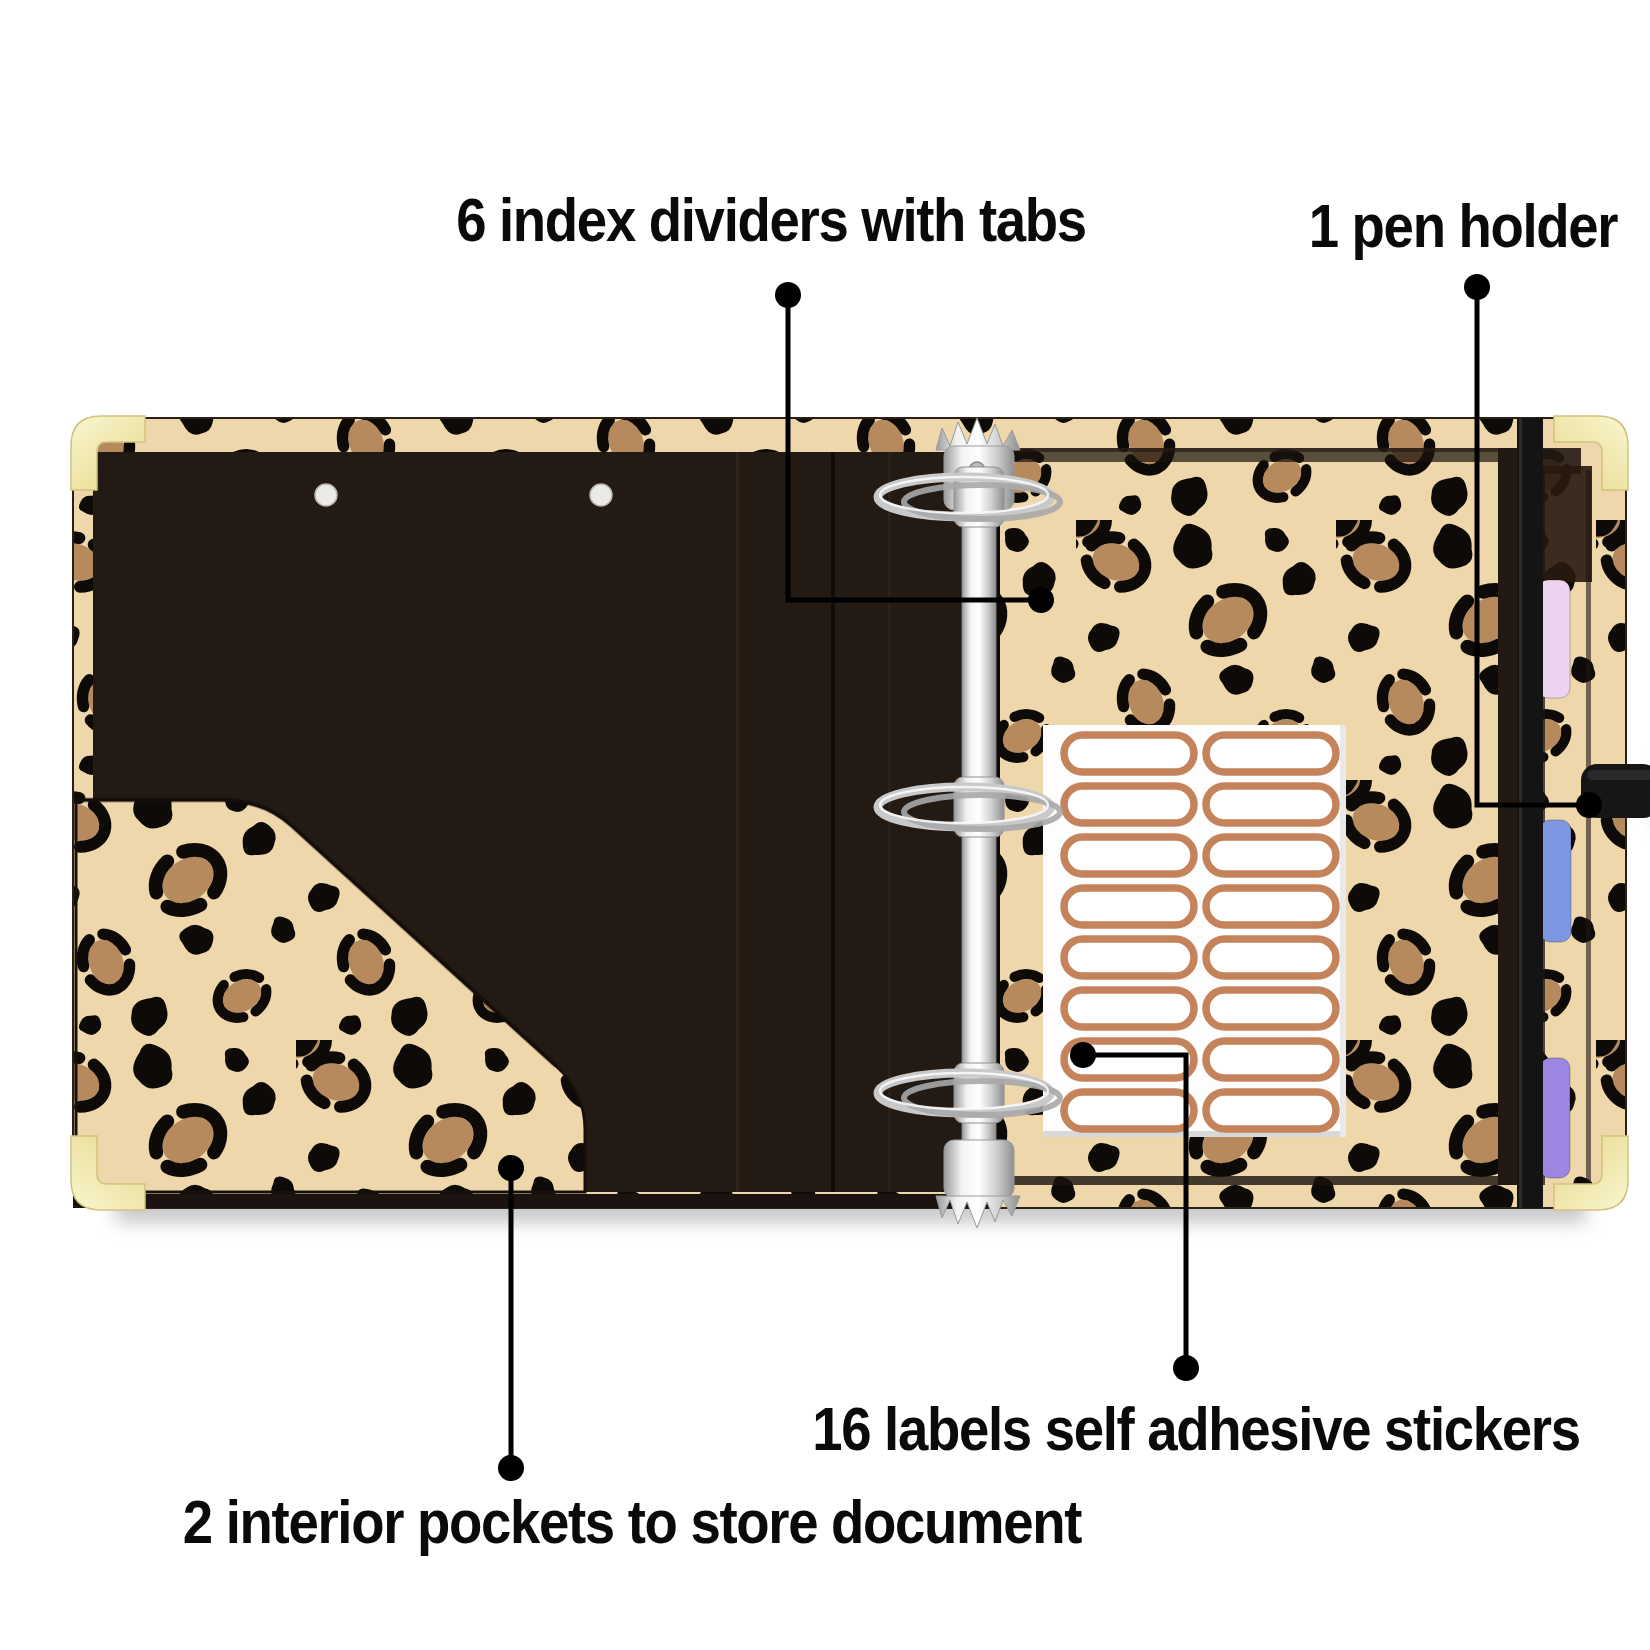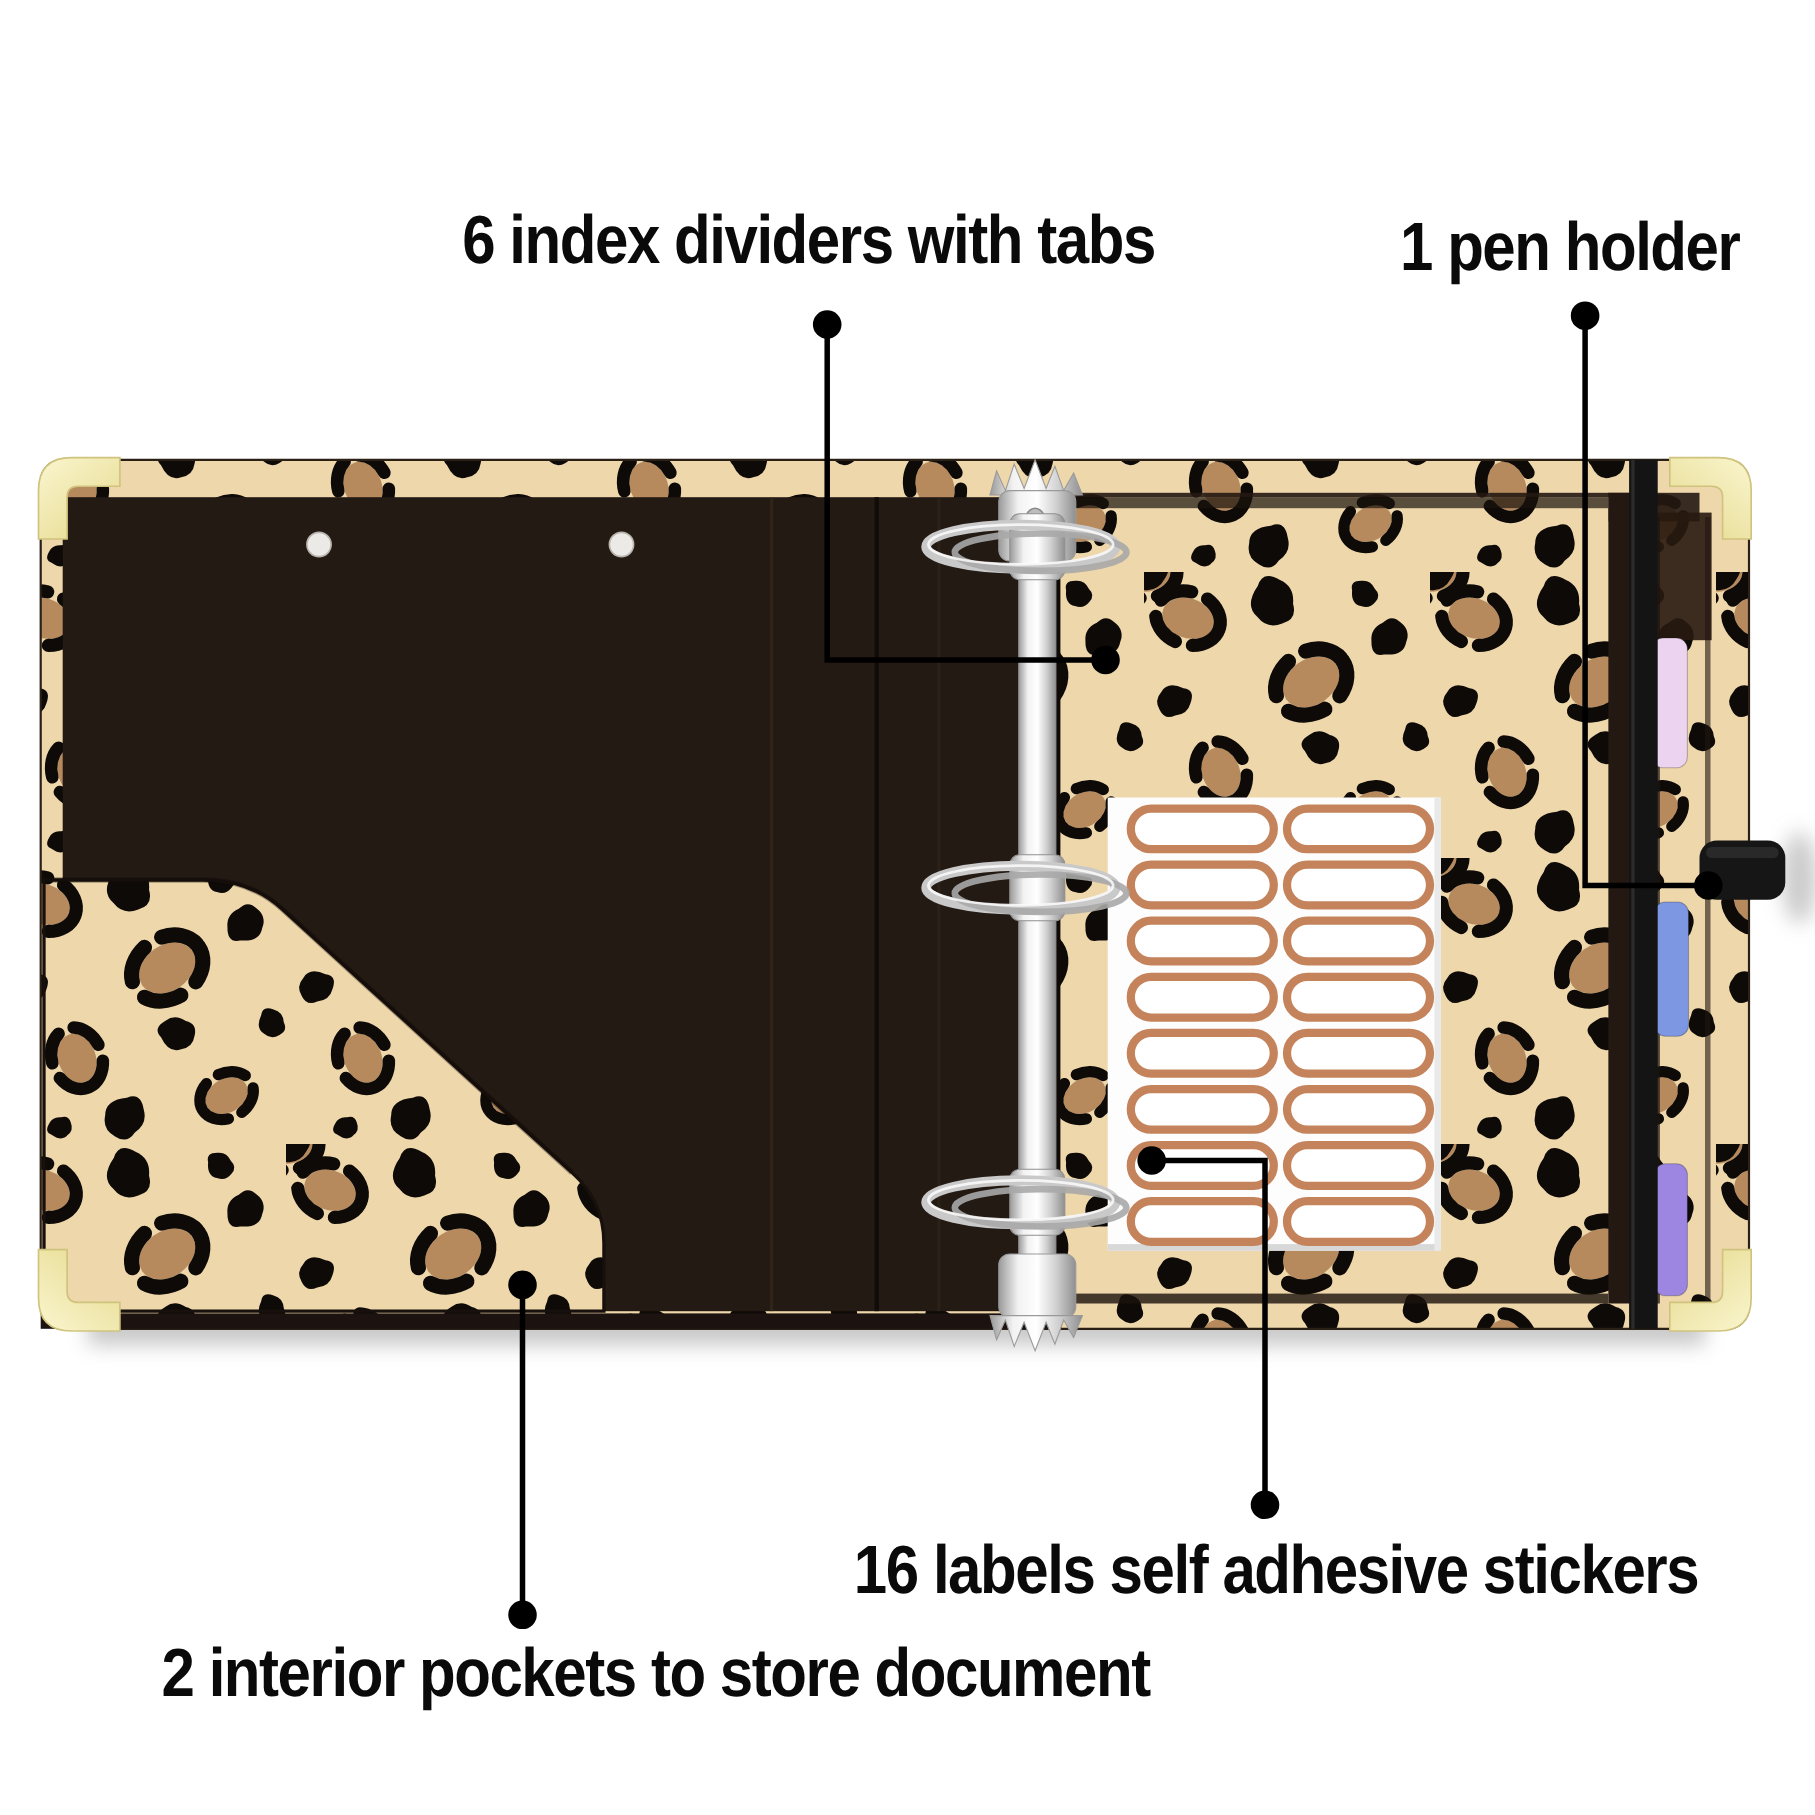--- a/index.html
+++ b/index.html
@@ -1,20 +1,20 @@
 <!DOCTYPE html>
 <html><head>
 <meta charset="utf-8">
 <style>
   html,body{margin:0;padding:0;}
   body{
     width:1650px;height:1650px;position:relative;background:#ffffff;
     font-family:"Liberation Sans", sans-serif;overflow:hidden;
   }
-  .stage{position:absolute;inset:0;}
+  .stage{position:absolute;inset:0;margin-left:36px;}
   svg.scene{position:absolute;left:0;top:0;width:1650px;height:1650px;display:block;}
   .ann{
     position:absolute;white-space:nowrap;color:#0a0a0a;font-weight:bold;
     font-size:62px;letter-spacing:-1.5px;
     transform:translate(-50%,-50%) scaleX(0.88);
   }
 </style>
 </head>
 <body>
 

